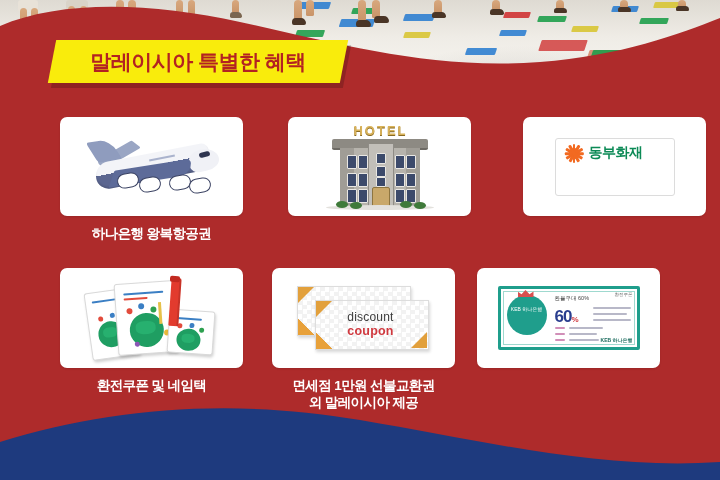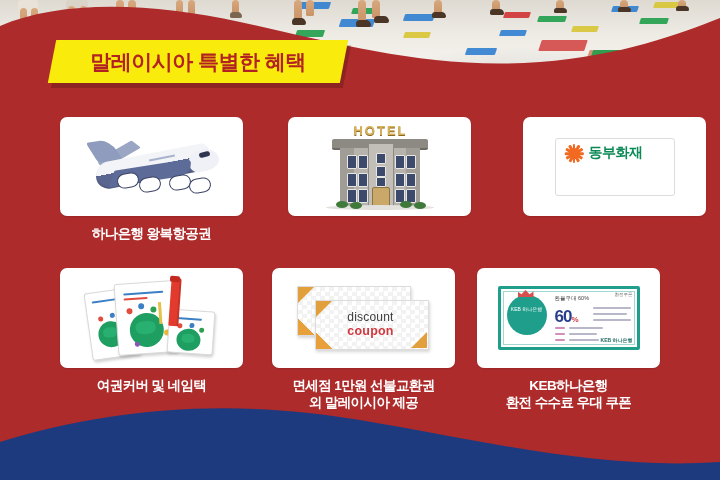--- a/index.html
+++ b/index.html
@@ -380,21 +380,21 @@
             <div class="globe" style="left:8px;top:18px;width:24px;height:22px;"></div>
             <div class="land" style="left:13px;top:23px;width:13px;height:9px;"></div>
             <div class="dot" style="left:8px;top:13px;width:5px;height:5px;background:#e24b3c;"></div>
             <div class="dot" style="left:20px;top:12px;width:5px;height:5px;background:#3b7fc4;"></div>
             <div class="dot" style="left:30px;top:16px;width:5px;height:5px;background:#2da04f;"></div>
           </div>
           <div class="pen"></div>
           <div class="pentip"></div>
         </div>
       </div>
-      <div class="caption">여권커버 및 네임택</div>
+      <div class="caption">환전쿠폰 및 네임택</div>
     </div>
 
     <div class="cell" style="left:272px;top:268px;">
       <div class="card tall">
         <div class="coup">
           <div class="sheet s1"></div>
           <div class="corner-tl" style="left:5px;top:5px;"></div>
           <div class="corner-br" style="left:100px;top:36px;"></div>
           <div class="sheet s2"></div>
           <div class="corner-tl" style="left:23px;top:19px;"></div>
@@ -426,18 +426,16 @@
           <div class="vline" style="left:54px;top:38px;width:10px;"></div>
           <div class="line" style="left:68px;top:38px;width:34px;"></div>
           <div class="vline" style="left:54px;top:44px;width:10px;"></div>
           <div class="line" style="left:68px;top:44px;width:28px;"></div>
           <div class="vline" style="left:54px;top:50px;width:10px;"></div>
           <div class="line" style="left:68px;top:50px;width:30px;"></div>
           <div class="tag">환전쿠폰</div>
           <div class="logoTxt">KEB 하나은행</div>
         </div>
       </div>
-      <div class="caption">KEB하나은행
-환전 수수료 우대 쿠폰</div>
     </div>
 
   </div>
 </div>
 
 </body></html>

